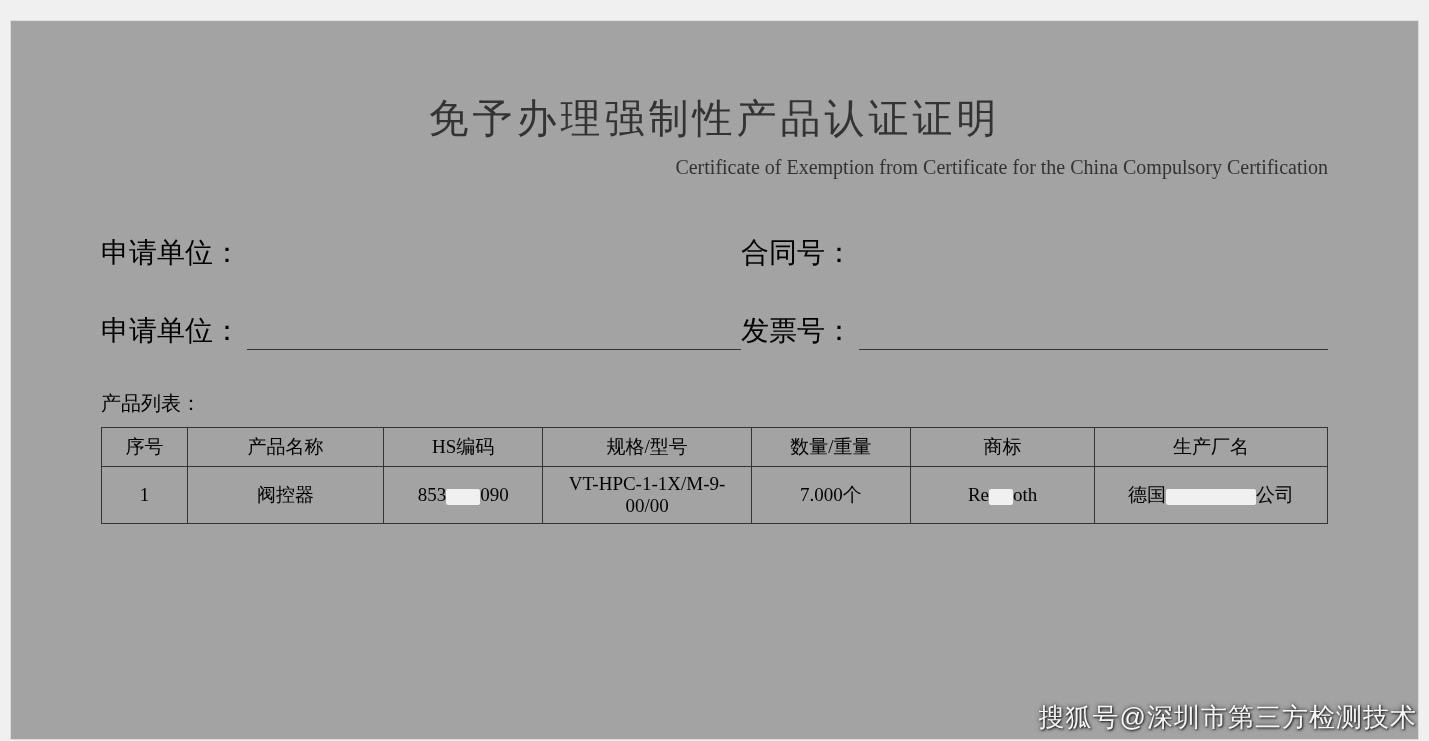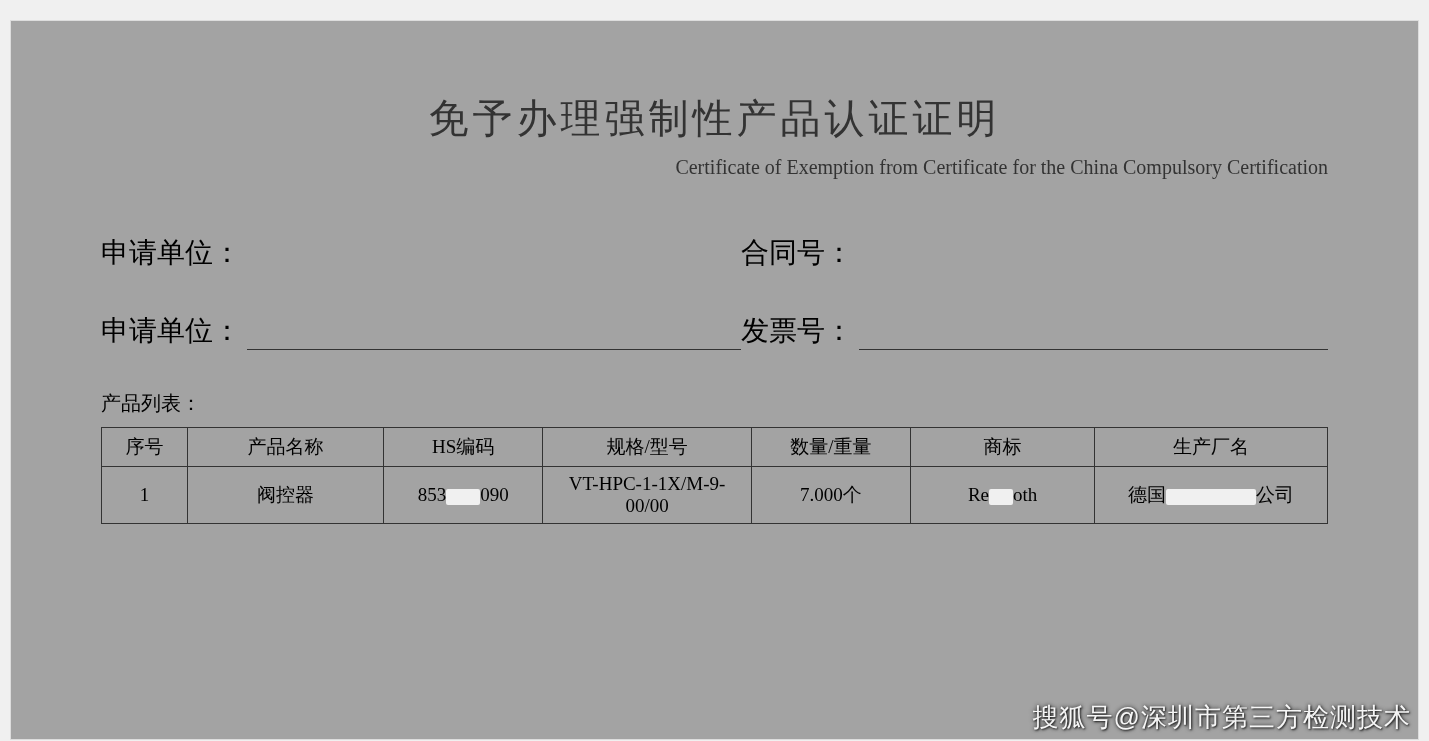--- a/index.html
+++ b/index.html
@@ -94,21 +94,21 @@
     font-family: "Times New Roman", "SimSun", serif;
   }
   .redact {
     display: inline-block;
     background: #f0f0f0;
     border-radius: 2px;
     vertical-align: middle;
   }
   .watermark {
     position: absolute;
-    right: 18px;
+    right: 12px;
     bottom: 6px;
     font-family: "Microsoft YaHei", "PingFang SC", sans-serif;
     font-size: 26px;
     color: rgba(255,255,255,0.95);
     text-shadow: 0 0 4px rgba(0,0,0,0.8), 1px 1px 2px rgba(0,0,0,0.7);
     font-weight: 500;
     letter-spacing: 1px;
   }
 </style>
 </head>

